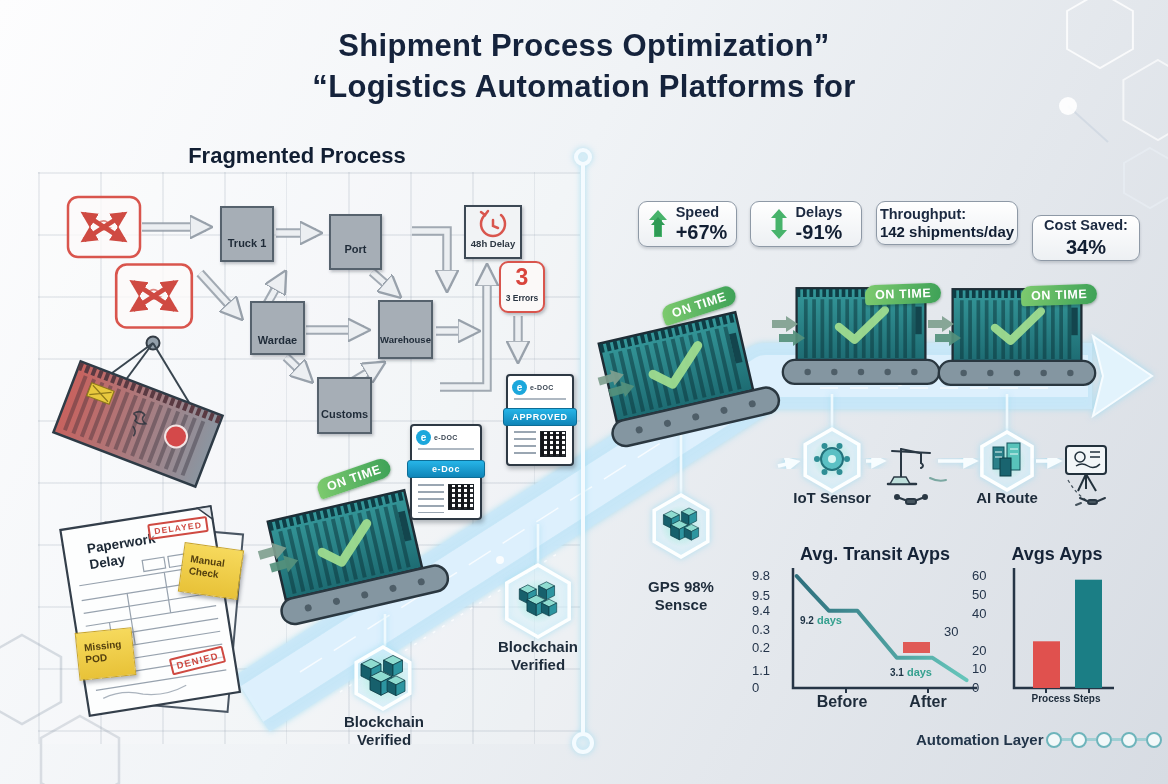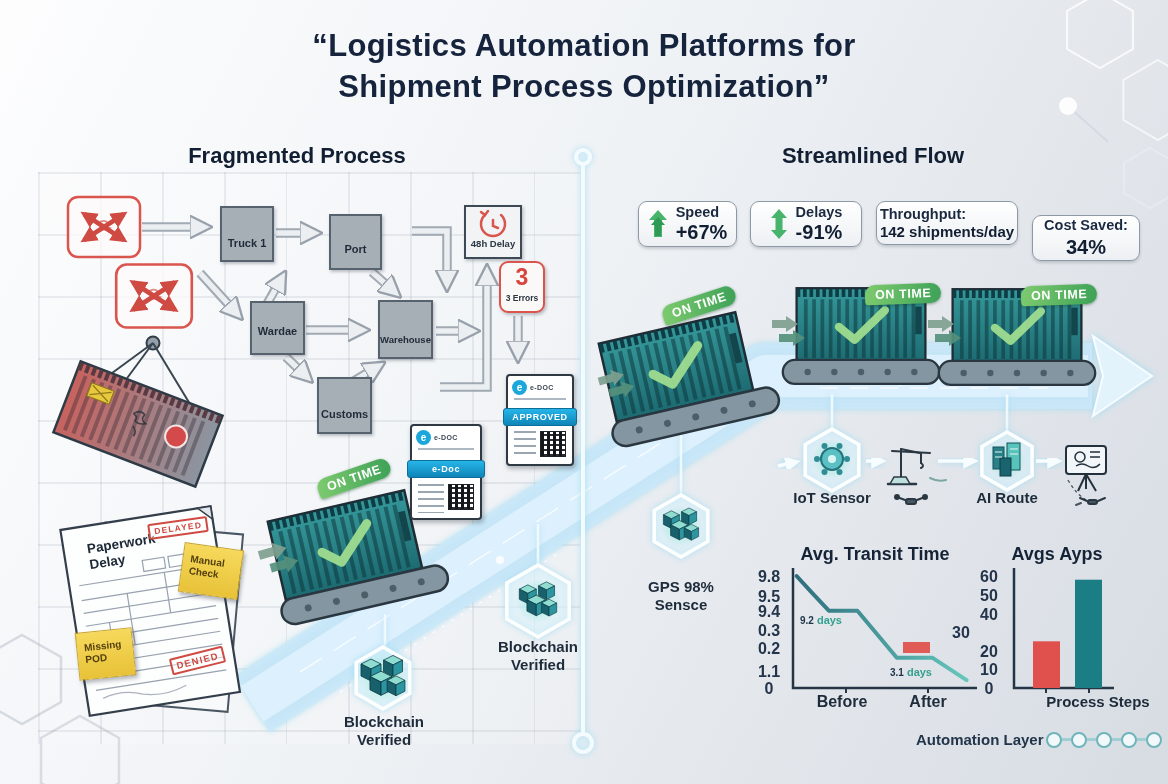--- a/index.html
+++ b/index.html
@@ -42,21 +42,21 @@
   .elines{flex:1;background:repeating-linear-gradient(to bottom,#9aa6b2 0 2px,transparent 2px 7px)}
   .eqr{width:24px;height:24px;border:1.5px solid #1c2228;flex:none;background:
     repeating-linear-gradient(0deg,rgba(20,22,26,.9) 0 2px,transparent 2px 5px),
     repeating-linear-gradient(90deg,#14161a 0 3px,#fff 3px 6px)}
   .stamp{border:2px solid #cf4a42;color:#cf4a42;font-weight:800;font-size:8.5px;padding:1px 4px;
     letter-spacing:1.2px;border-radius:2px;background:rgba(255,255,255,.55);white-space:nowrap}
   .sticky{background:linear-gradient(#f6d95c,#e8c238);border:1px solid #c9a52a;
     box-shadow:2px 3px 4px rgba(40,45,60,.35);font-size:10px;font-weight:800;color:#54400f;
     line-height:1.15;box-sizing:border-box;padding:9px 5px 0 7px}
   .doc-title{font-size:13.5px;font-weight:800;color:#1d2936;line-height:1.2}
-  .tick{font-size:16px;font-weight:700;color:#24344a;width:34px;text-align:center}
+  .tick{font-size:13px;font-weight:400;color:#24344a;width:34px;text-align:left}
   .xlab{font-size:16px;font-weight:700;color:#1d2b3a;text-align:center}
   .ctitle{font-size:18px;font-weight:800;color:#152337;text-align:center}
   .ann .num{font-size:10px;font-weight:800;color:#1e3345}
   .ann .unit{font-size:11px;font-weight:700;color:#35a08f;margin-left:3px}
   .auto-layer{display:flex;align-items:center}
   .auto-label{font-size:15px;font-weight:700;color:#22354a;margin-right:2px;white-space:nowrap}
   .dots{display:flex;align-items:center}
   .dot{width:12px;height:12px;border:2.5px solid #6db4bb;border-radius:50%;background:#f2f8f9;display:inline-block}
   .dotline{width:9px;height:2.5px;background:#9fcfd4;display:inline-block}
   .errors-val{font-size:23px;font-weight:800;color:#d9453d;text-align:center;line-height:1}
@@ -373,30 +373,29 @@
     </g>
 
     <g filter="url(#fGlow2)">
       <line x1="583" y1="163" x2="583" y2="736" stroke="#f4fbff" stroke-width="4"></line>
       <circle cx="583" cy="157" r="7" fill="rgba(235,248,253,.25)" stroke="#f4fbff" stroke-width="4"></circle>
       <circle cx="583" cy="743" r="9" fill="rgba(235,248,253,.2)" stroke="#f4fbff" stroke-width="4"></circle>
     </g>
   </svg>
 
   <div class="abs title">
+    <div>Shipment Process Optimization”</div>
     <div>“Logistics Automation Platforms for</div>
-    <div>Shipment Process Optimization”</div>
   </div>
 
   <div class="abs sechead" style="left:167px;top:143px">Fragmented Process</div>
-  <div class="abs sechead" style="left:743px;top:143px">Streamlined Flow</div>
 
   <div class="abs boxlab" style="left:221px;top:237px;width:52px">Truck 1</div>
   <div class="abs boxlab" style="left:330px;top:243px;width:51px">Port</div>
-  <div class="abs boxlab" style="left:251px;top:325px;width:53px">Wardae</div>
+  <div class="abs boxlab" style="left:251px;top:334px;width:53px">Wardae</div>
   <div class="abs boxlab" style="left:379px;top:334px;width:53px;font-size:9.5px">Warehouse</div>
   <div class="abs boxlab" style="left:318px;top:408px;width:53px">Customs</div>
   <div class="abs small-lab" style="left:461px;top:238px;width:64px">48h Delay</div>
   <div class="abs errors-val" style="left:500px;top:266px;width:44px">3</div>
   <div class="abs small-lab" style="left:496px;top:293px;width:52px;font-size:8.5px">3 Errors</div>
 
   <div class="abs doc-title" style="left:88px;top:536px;transform:rotate(-9deg)">
     <div>Paperwork</div>
     <div>Delay</div>
   </div>
@@ -475,21 +474,21 @@
     <div>Blockchain</div>
     <div>Verified</div>
   </div>
   <div class="abs nodelab" style="left:628px;top:578px;width:106px">
     <div>GPS 98%</div>
     <div>Sensce</div>
   </div>
   <div class="abs nodelab" style="left:775px;top:489px;width:114px">IoT Sensor</div>
   <div class="abs nodelab" style="left:957px;top:489px;width:100px">AI Route</div>
 
-  <div class="abs ctitle" style="left:775px;top:544px;width:200px">Avg. Transit Time</div>
+  <div class="abs ctitle" style="left:775px;top:544px;width:200px">Avg. Transit Ayps</div>
   <div class="abs tick" style="left:752px;top:568px">9.8</div>
   <div class="abs tick" style="left:752px;top:588px">9.5</div>
   <div class="abs tick" style="left:752px;top:603px">9.4</div>
   <div class="abs tick" style="left:752px;top:622px">0.3</div>
   <div class="abs tick" style="left:752px;top:640px">0.2</div>
   <div class="abs tick" style="left:752px;top:663px">1.1</div>
   <div class="abs tick" style="left:752px;top:680px">0</div>
   <div class="abs ann" style="left:800px;top:610px">
     <span class="num">9.2</span><span class="unit">days</span>
   </div>
@@ -500,21 +499,21 @@
   <div class="abs xlab" style="left:898px;top:693px;width:60px">After</div>
 
   <div class="abs ctitle" style="left:997px;top:544px;width:120px">Avgs Ayps</div>
   <div class="abs tick" style="left:972px;top:680px">0</div>
   <div class="abs tick" style="left:972px;top:661px">10</div>
   <div class="abs tick" style="left:972px;top:643px">20</div>
   <div class="abs tick" style="left:944px;top:624px">30</div>
   <div class="abs tick" style="left:972px;top:606px">40</div>
   <div class="abs tick" style="left:972px;top:587px">50</div>
   <div class="abs tick" style="left:972px;top:568px">60</div>
-  <div class="abs xlab" style="left:1046px;top:693px;width:104px;font-size:15px">Process Steps</div>
+  <div class="abs xlab" style="left:1014px;top:693px;width:104px;font-size:10px">Process Steps</div>
 
   <div class="abs auto-layer" style="left:916px;top:731px">
     <span class="auto-label">Automation Layer</span>
     <span class="dots">
         <span class="dot"></span>
         <span class="dotline"></span>
         <span class="dot"></span>
         <span class="dotline"></span>
         <span class="dot"></span>
         <span class="dotline"></span>

